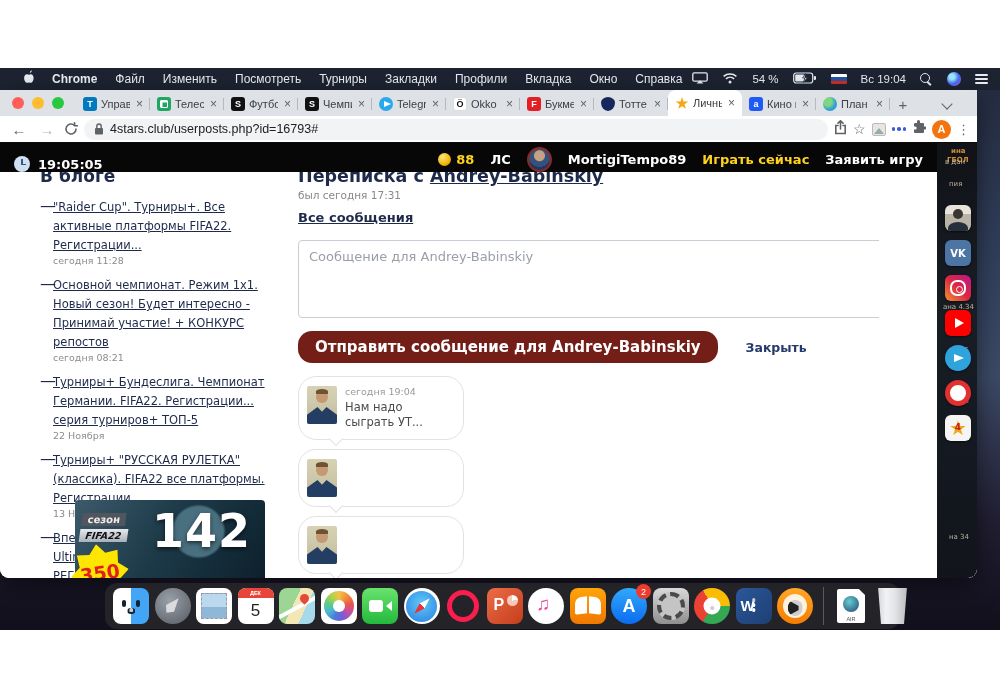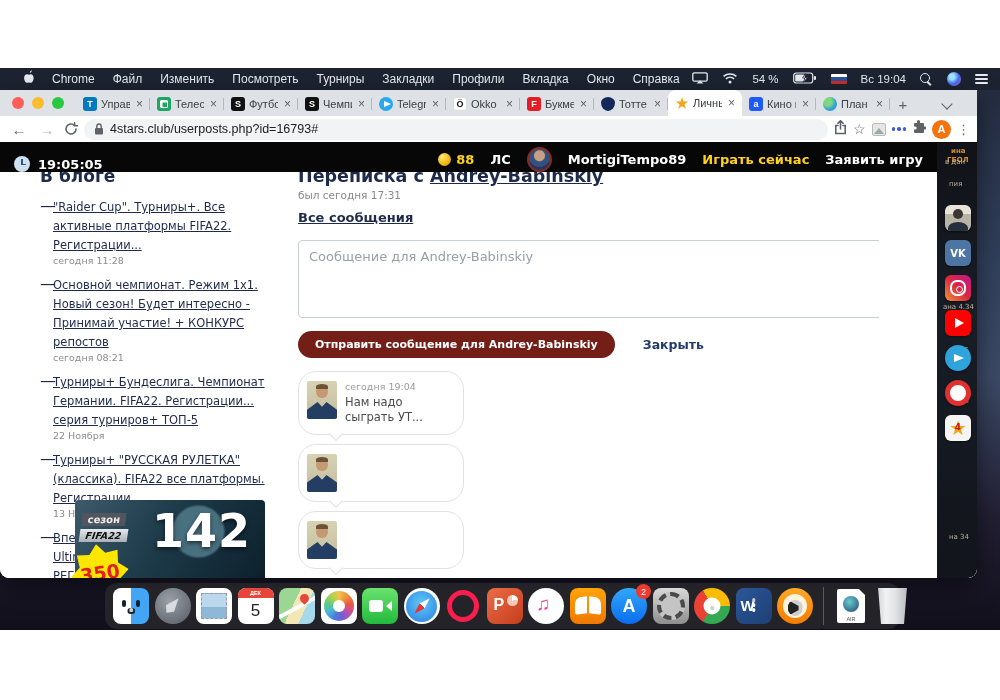--- a/index.html
+++ b/index.html
@@ -8,21 +8,21 @@
 
   
   .desktop { position:absolute; left:0; top:68px; width:1000px; height:562px;
     background:linear-gradient(180deg,#232a3d 0%,#31405c 35%,#3c4a66 55%,#221f33 80%,#120f1c 100%); }
 
   
   .menubar { position:absolute; left:0; top:68px; width:1000px; height:22px;
     background:#1d2331; color:#e9ecf2; display:flex; align-items:center;
     padding:0 12px; font-size:12px; gap:0; }
   .menubar .mitem { padding:0 9px; white-space:nowrap; }
-  .menubar .app { font-weight:normal; }
+  .menubar .app { font-weight:bold; }
   .menubar .spacer { flex:1; }
   .menubar .right { display:flex; align-items:center; gap:14px; }
   .flag { width:16px; height:10px; display:inline-block;
     background:linear-gradient(180deg,#fff 0 33%,#2456a4 33% 66%,#d52b1e 66%); border-radius:1px; }
   .statustxt { font-size:11.5px; }
   .siri { width:14px; height:14px; border-radius:50%;
     background:radial-gradient(circle at 35% 35%, #9fe8ff 0 20%, #3f6cf5 55%, #e05fd0 100%); }
   .listicon { display:inline-flex; flex-direction:column; gap:2.5px; }
   .listicon i { width:13px; height:1.6px; background:#e9ecf2; border-radius:1px; }
   .mag { position:relative; width:13px; height:13px; }
@@ -165,21 +165,21 @@
   .lastseen { font-size:10.5px; color:#888; margin-top:3px; }
   .allmsgs { font-size:13px; font-weight:bold; color:#1e2a4a; margin-top:9px; display:inline-block; }
   .msgbox-wrap { position:relative; margin-top:14px; }
   .msgbox { width:608px; height:78px; border:1px solid #c9ced6; border-radius:4px;
     padding:8px 10px; font-size:13px; color:#333; resize:none;
     font-family:"DejaVu Sans", sans-serif; }
   .msgbox::placeholder { color:#9aa0a6; }
   .grip { position:absolute; right:2px; bottom:4px; width:9px; height:9px;
     background:repeating-linear-gradient(135deg,transparent 0 2px,#aab 2px 3.4px); }
   .sendrow { margin-top:9px; display:flex; align-items:center; gap:28px; }
-  .sendbtn { background:#731f18; color:#fff; font-weight:bold; font-size:11px;
+  .sendbtn { background:#731f18; color:#fff; font-weight:bold; font-size:15px;
     border:none; border-radius:14px; padding:7px 17px; font-family:"DejaVu Sans", sans-serif; }
   .closelink { font-size:12.5px; font-weight:bold; color:#233a6b; text-decoration:none; }
   .msglist { margin-top:13px; width:166px; }
   .msgcard { position:relative; background:#fff; border:1px solid #e2e2e2; border-radius:18px;
     padding:9px 8px; margin-bottom:9px; display:flex; gap:8px; }
   .msgcard .tail { position:absolute; left:32px; bottom:-5.5px; width:10px; height:10px;
     background:#fff; border-right:1px solid #e2e2e2; border-bottom:1px solid #e2e2e2;
     transform:rotate(45deg); }
   .msg-avatar { width:30px; height:38px; border-radius:2px; flex:none; position:relative;
     overflow:hidden; background:linear-gradient(180deg,#d8d2b4 0%,#cfc9ac 45%,#bfb89a 100%); }

